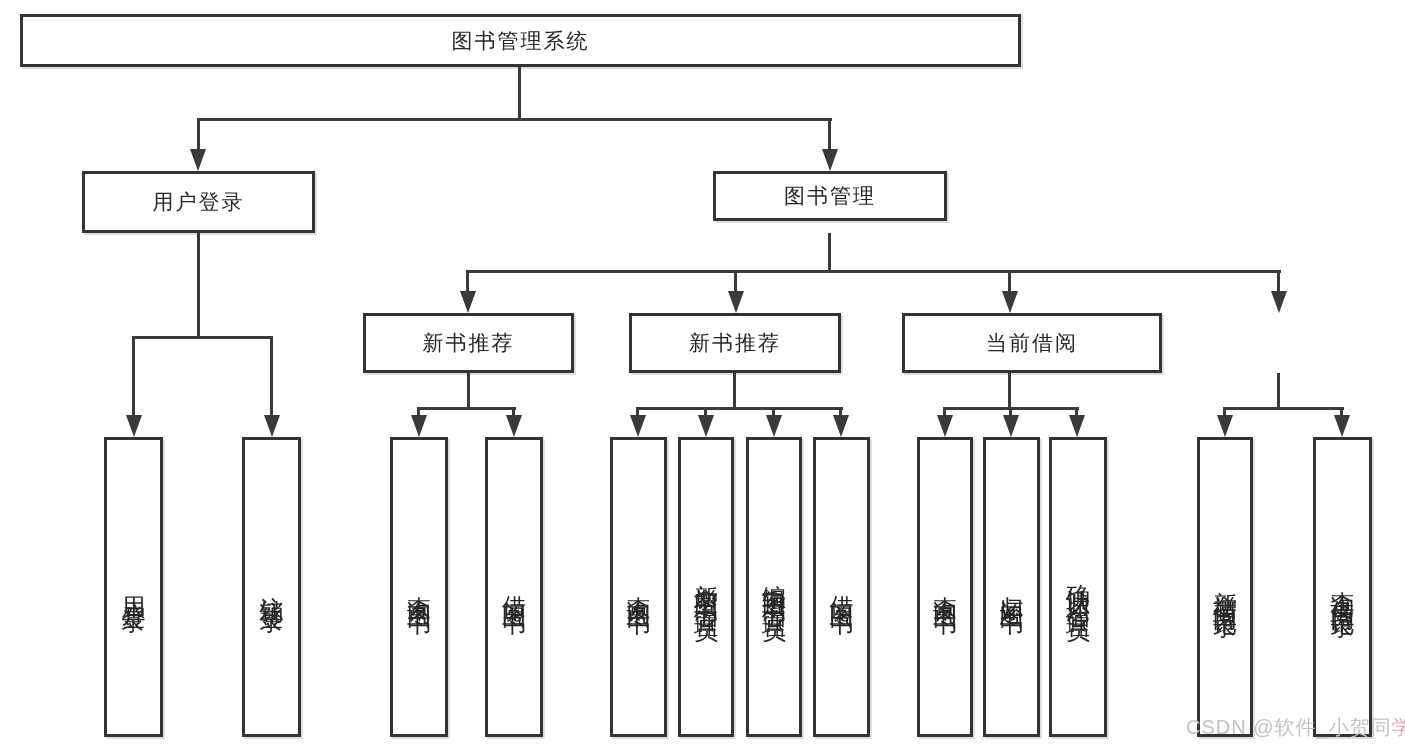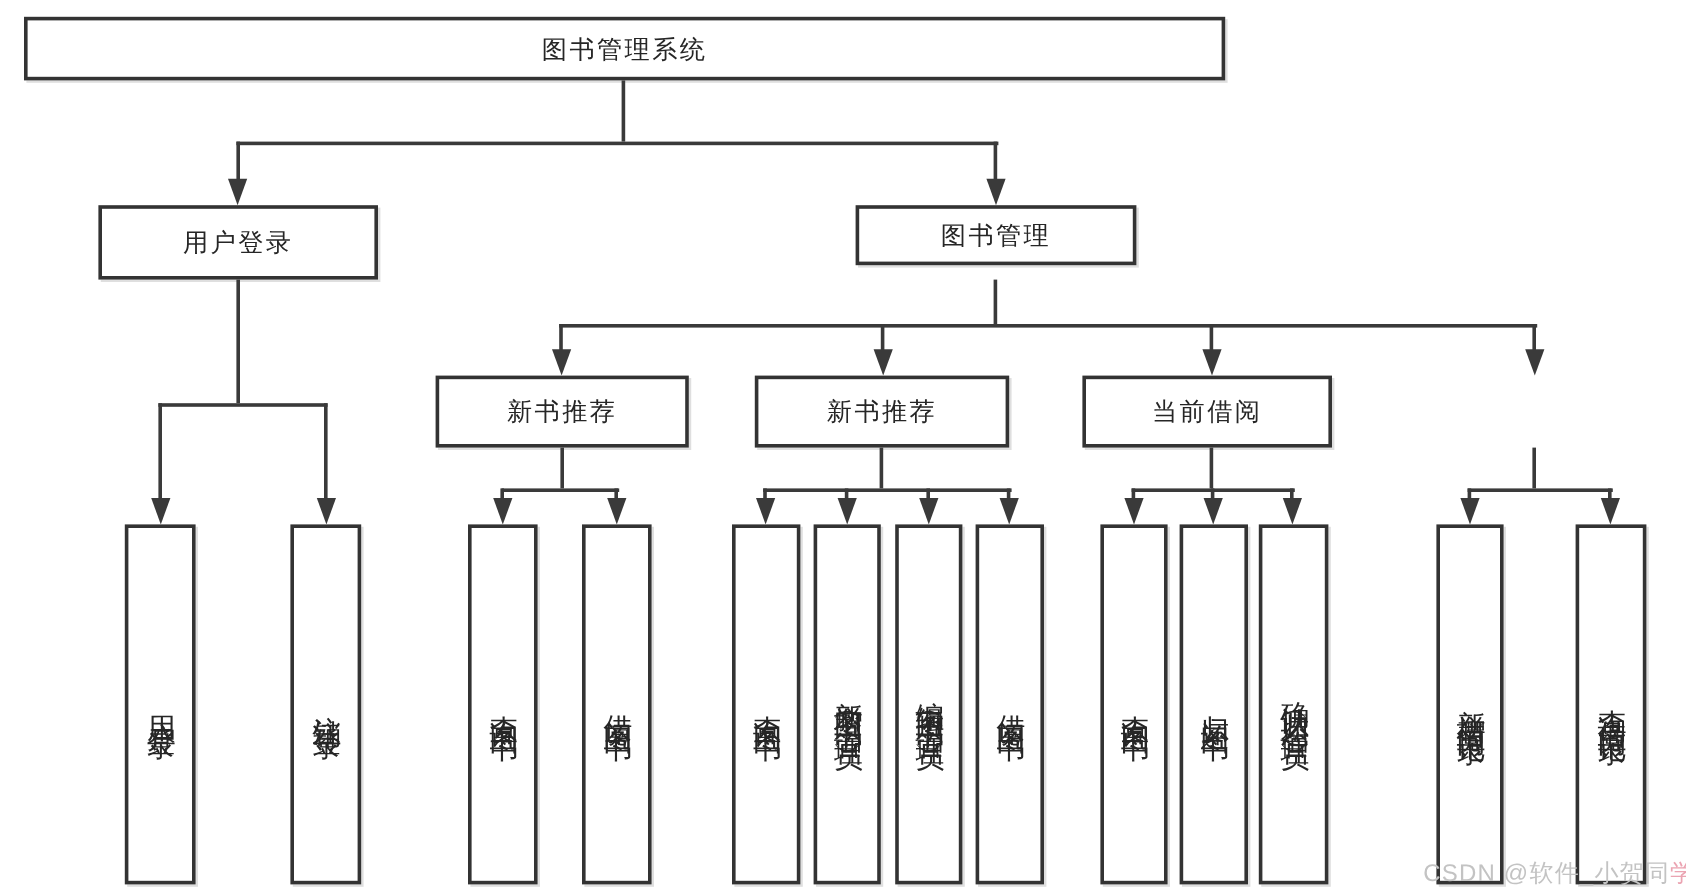--- a/index.html
+++ b/index.html
@@ -71,21 +71,21 @@
   <div class="ar" style="left:728px;top:291px"></div>
   <div class="ar" style="left:1002px;top:291px"></div>
   <div class="ar" style="left:1271px;top:291px"></div>
 
   <div class="box hbox" style="left:363px;top:313px;width:211px;height:60px">
     <span class="lbl">新书推荐</span>
   </div>
   <div class="box hbox" style="left:629px;top:313px;width:212px;height:60px">
     <span class="lbl">新书推荐</span>
   </div>
-  <div class="box hbox" style="left:902px;top:313px;width:208px;height:60px">
+  <div class="box hbox" style="left:902px;top:313px;width:260px;height:60px">
     <span class="lbl">当前借阅</span>
   </div>
 
   <div class="ln" style="left:467px;top:373px;width:3px;height:34px"></div>
   <div class="ln" style="left:418px;top:407px;width:98px;height:3px"></div>
   <div class="ln" style="left:417px;top:407px;width:3px;height:12px"></div>
   <div class="ln" style="left:512px;top:407px;width:3px;height:12px"></div>
   <div class="ar" style="left:411px;top:415px"></div>
   <div class="ar" style="left:506px;top:415px"></div>
 

